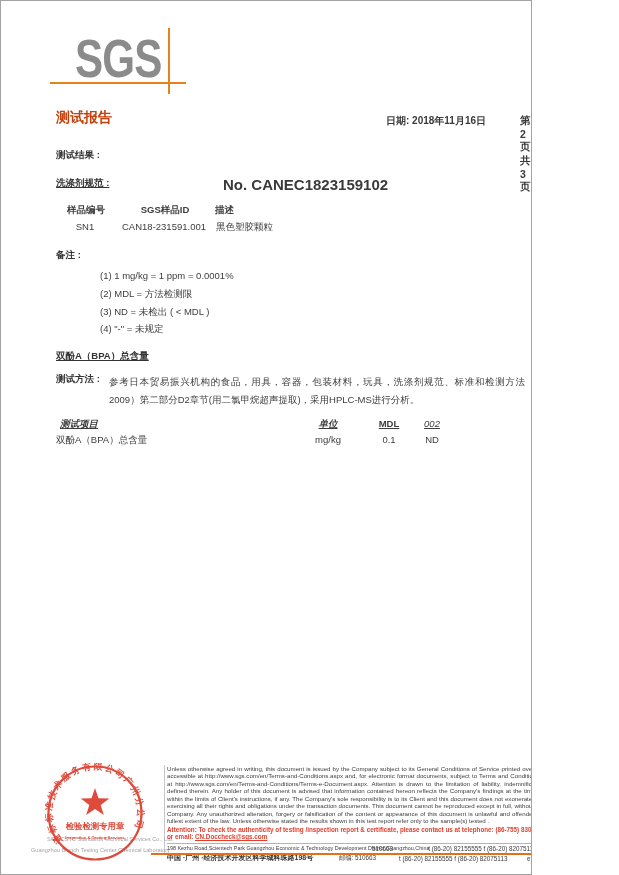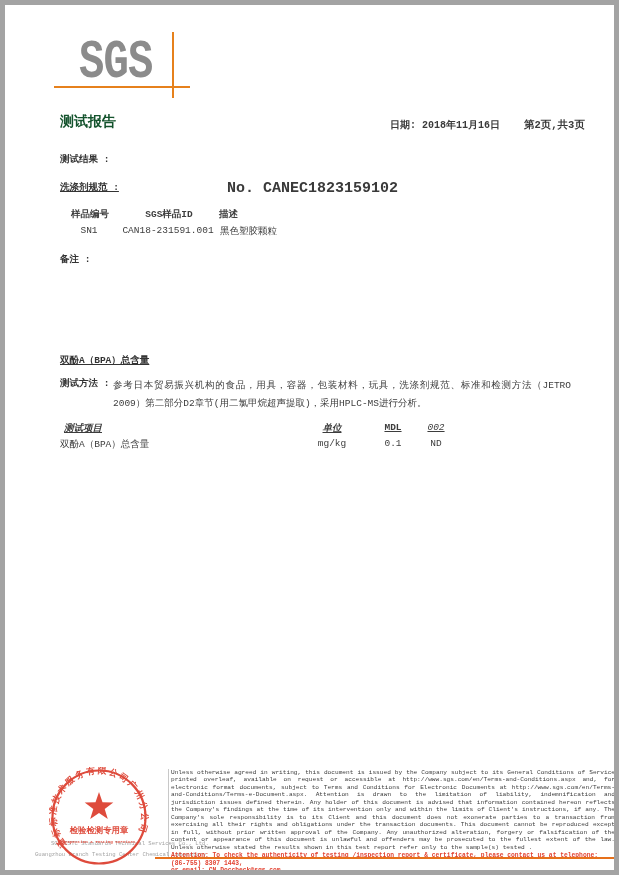--- a/index.html
+++ b/index.html
@@ -1,37 +1,37 @@
 <!DOCTYPE html>
 <html><head>
 <meta charset="utf-8">
 <style>
   html,body{margin:0;padding:0;background:#ffffff;}
   .page{
     position:relative;
-    width:619px;height:875px;
+    width:532px;height:875px;
     box-sizing:border-box;
-    border:5px solid #a3a3a3;
+    border:1px solid #a3a3a3;
     background:#ffffff;
-    font-family:Liberation Mono, monospace;
+    font-family:Liberation Sans, sans-serif;
     color:#3d3d3d;
     overflow:hidden;
   }
   .abs{position:absolute;}
   
   .logo-text{
     left:74px;top:33px;
     font-size:54px;font-weight:bold;color:#8b8b8b;
     line-height:0.92;letter-spacing:-1px;
     transform:scaleX(0.78);transform-origin:left top;
   }
   .logo-vline{left:167px;top:27px;width:2px;height:66px;background:#E6811C;}
   .logo-hline{left:49px;top:81px;width:136px;height:2px;background:#E6811C;}
   
-  .doc-title{left:55px;top:108px;font-size:14px;font-weight:bold;color:#14532d;}
+  .doc-title{left:55px;top:108px;font-size:14px;font-weight:bold;color:#c2410c;}
   .report-no{left:222px;top:127px;font-size:15px;font-weight:bold;color:#3a3a3a;margin-top:48px;}
   .report-date{left:385px;top:113px;font-size:10px;font-weight:bold;color:#3a3a3a;}
   .page-info{left:519px;top:113px;font-size:10.5px;font-weight:bold;color:#3a3a3a;}
   
   .body-text{font-size:9.5px;color:#3d3d3d;}
   .lbl{font-weight:bold;color:#333;}
   .u{text-decoration:underline;}
   .b{font-weight:bold;}
   .i{font-style:italic;}
   .cc{transform:translateX(-50%);} 
@@ -80,20 +80,26 @@
   <div>
     <span class="abs body-text b cc" style="left:85px;top:203px;">样品编号</span>
     <span class="abs body-text b cc" style="left:164px;top:203px;">SGS样品ID</span>
     <span class="abs body-text b" style="left:214px;top:203px;">描述</span>
     <span class="abs body-text cc" style="left:84px;top:220px;">SN1</span>
     <span class="abs body-text cc" style="left:163px;top:220px;">CAN18-231591.001</span>
     <span class="abs body-text" style="left:215px;top:220px;">黑色塑胶颗粒</span>
   </div>
 
   <div class="abs body-text lbl" style="left:55px;top:248px;">备注 :</div>
+  <div class="abs body-text remarks">
+    <div>(1) 1 mg/kg = 1 ppm = 0.0001%</div>
+    <div>(2) MDL = 方法检测限</div>
+    <div>(3) ND = 未检出 ( &lt; MDL )</div>
+    <div>(4) "-" = 未规定</div>
+  </div>
 
   <div class="abs body-text lbl u" style="left:55px;top:349px;">双酚A（BPA）总含量</div>
 
   <div class="abs body-text lbl" style="left:55px;top:372px;">测试方法 :</div>
   <div class="abs body-text method-text">参考日本贸易振兴机构的食品，用具，容器，包装材料，玩具，洗涤剂规范、标准和检测方法（JETRO 2009）第二部分D2章节(用二氯甲烷超声提取)，采用HPLC-MS进行分析。</div>
 
   <div>
     <span class="abs body-text b i u" style="left:59px;top:417px;">测试项目</span>
     <span class="abs body-text b i u cc" style="left:327px;top:417px;">单位</span>
     <span class="abs body-text b u cc" style="left:388px;top:417px;">MDL</span>

